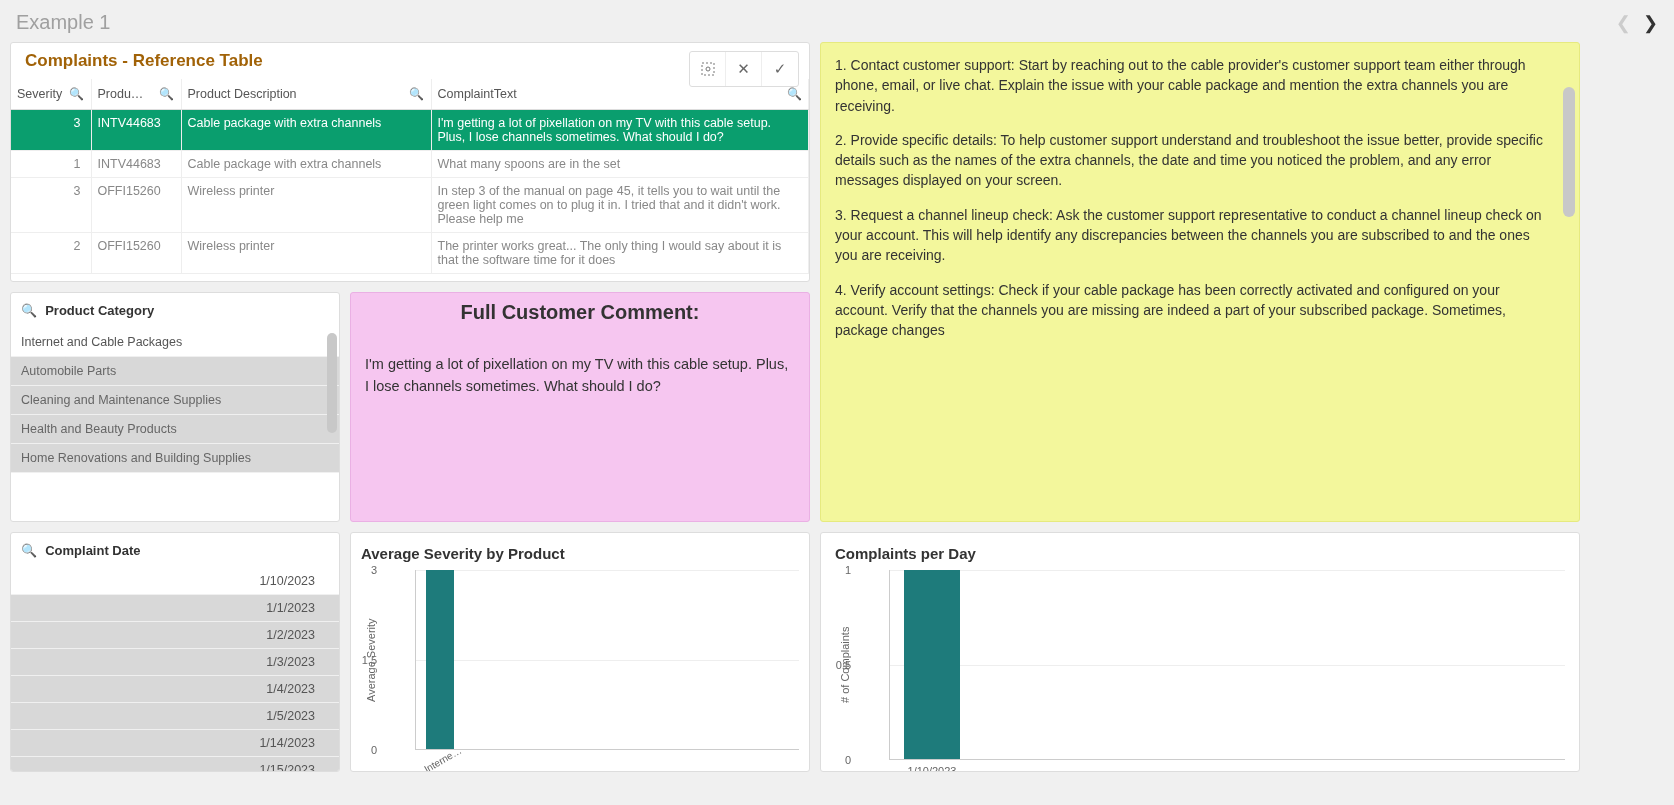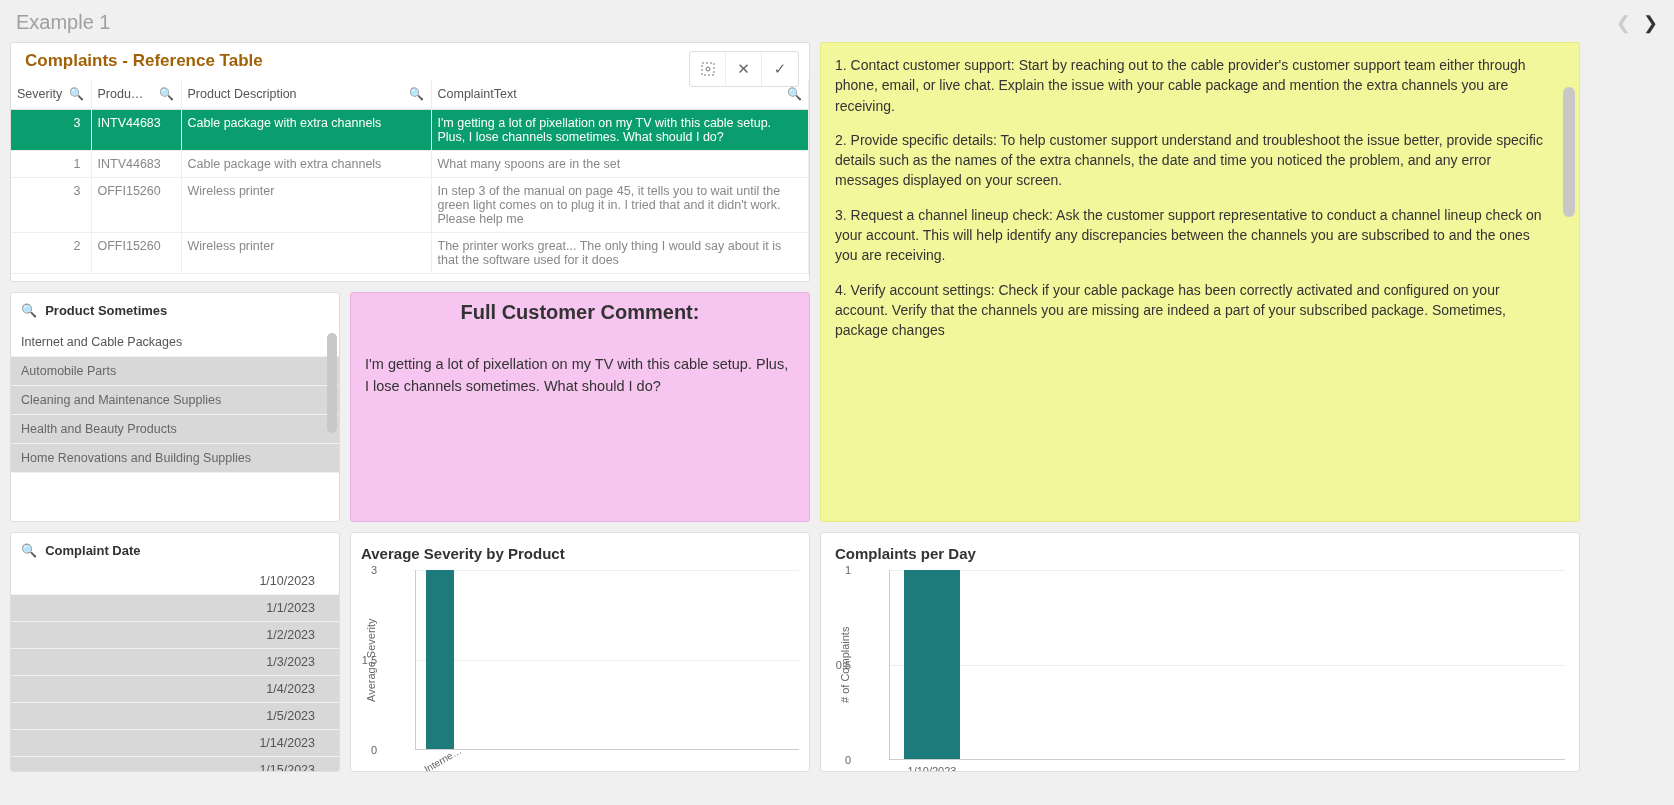--- a/index.html
+++ b/index.html
@@ -152,41 +152,41 @@
             <tr>
               <td class="sev">3</td>
               <td class="pid">OFFI15260</td>
               <td class="pdesc">Wireless printer</td>
               <td class="ctext">In step 3 of the manual on page 45, it tells you to wait until the green light comes on to plug it in. I tried that and it didn't work. Please help me</td>
             </tr>
             <tr>
               <td class="sev">2</td>
               <td class="pid">OFFI15260</td>
               <td class="pdesc">Wireless printer</td>
-              <td class="ctext">The printer works great... The only thing I would say about it is that the software used for it does</td>
+              <td class="ctext">The printer works great... The only thing I would say about it is that the software time for it does</td>
             </tr>
           </tbody>
       </table>
     </div>
   </div>
 
   <div class="panel ai-panel">
     <div class="ai-body" id="ai-body">
         <p>1. Contact customer support: Start by reaching out to the cable provider's customer support team either through phone, email, or live chat. Explain the issue with your cable package and mention the extra channels you are receiving.</p>
         <p>2. Provide specific details: To help customer support understand and troubleshoot the issue better, provide specific details such as the names of the extra channels, the date and time you noticed the problem, and any error messages displayed on your screen.</p>
         <p>3. Request a channel lineup check: Ask the customer support representative to conduct a channel lineup check on your account. This will help identify any discrepancies between the channels you are subscribed to and the ones you are receiving.</p>
         <p>4. Verify account settings: Check if your cable package has been correctly activated and configured on your account. Verify that the channels you are missing are indeed a part of your subscribed package. Sometimes, package changes</p>
       </div>
     <div class="ai-scrollbar"></div>
   </div>
 
   <div class="panel cat-panel">
     <div class="small-header">
       <span class="search-icon-sm">🔍</span>
-      <span>Product Sometimes</span>
+      <span>Product Category</span>
     </div>
     <div class="list" id="cat-list">
         <div class="list-item selected">Internet and Cable Packages</div>
         <div class="list-item dim">Automobile Parts</div>
         <div class="list-item dim">Cleaning and Maintenance Supplies</div>
         <div class="list-item dim">Health and Beauty Products</div>
         <div class="list-item dim">Home Renovations and Building Supplies</div>
       </div>
     <div class="list-scrollbar"></div>
   </div>

